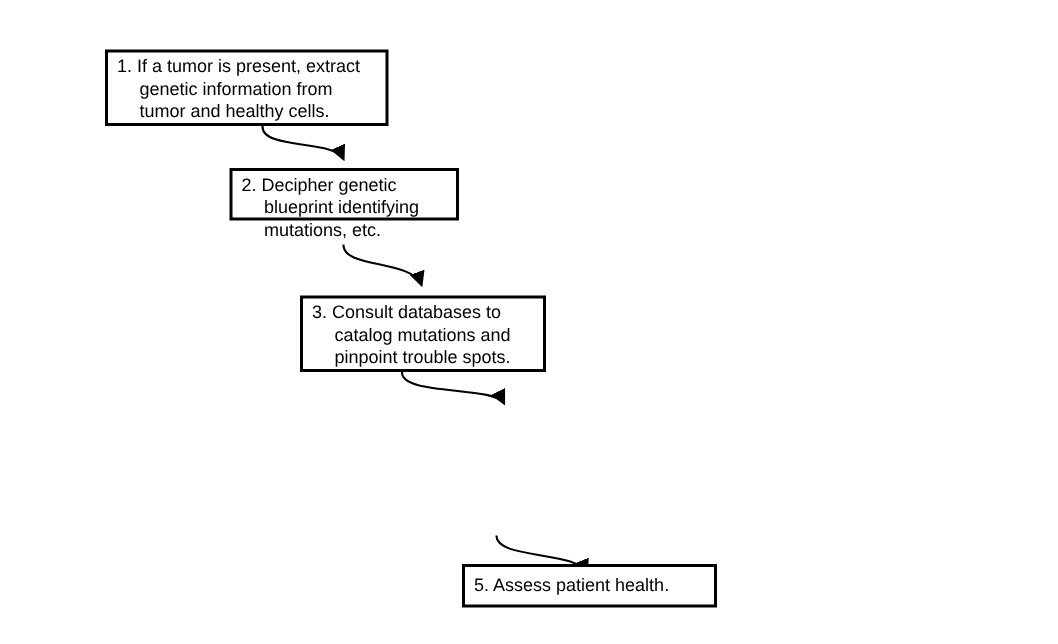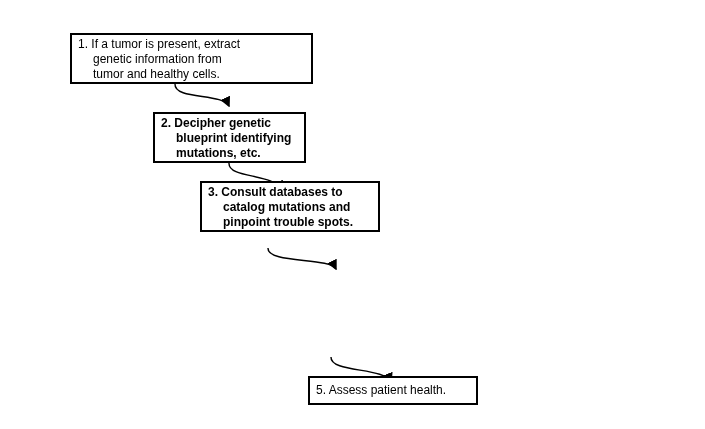--- a/index.html
+++ b/index.html
@@ -29,23 +29,23 @@
     border: 2px solid #000000;
   }
   .step-text {
     font-size: 12px;
     line-height: 15px;
     color: #000000;
     white-space: pre-line;
     padding: 2px 4px 2px 21px;
     text-indent: -15px;
   }
-  #step1 { left: 70px;  top: 33px;  width: 243px; height: 51px; }
-  #step2 { left: 153px; top: 112px; width: 153px; height: 51px; font-weight: bold; }
-  #step3 { left: 200px; top: 181px; width: 180px; height: 51px; font-weight: bold; }
+  #step1 { left: 70px;  top: 33px;  width: 189px; height: 51px; }
+  #step2 { left: 153px; top: 112px; width: 153px; height: 35px; }
+  #step3 { left: 200px; top: 197px; width: 164px; height: 51px; }
   #step4 { left: 220px; top: 276px; width: 233px; height: 81px; }
   #step5 { left: 308px; top: 376px; width: 170px; height: 29px; }
   #step5 .step-text { padding-top: 5px; }
 </style>
 </head>
 <body>
 
 <div class="canvas">
 
   <svg class="arrows" viewBox="0 0 705 429" xmlns="http://www.w3.org/2000/svg">

